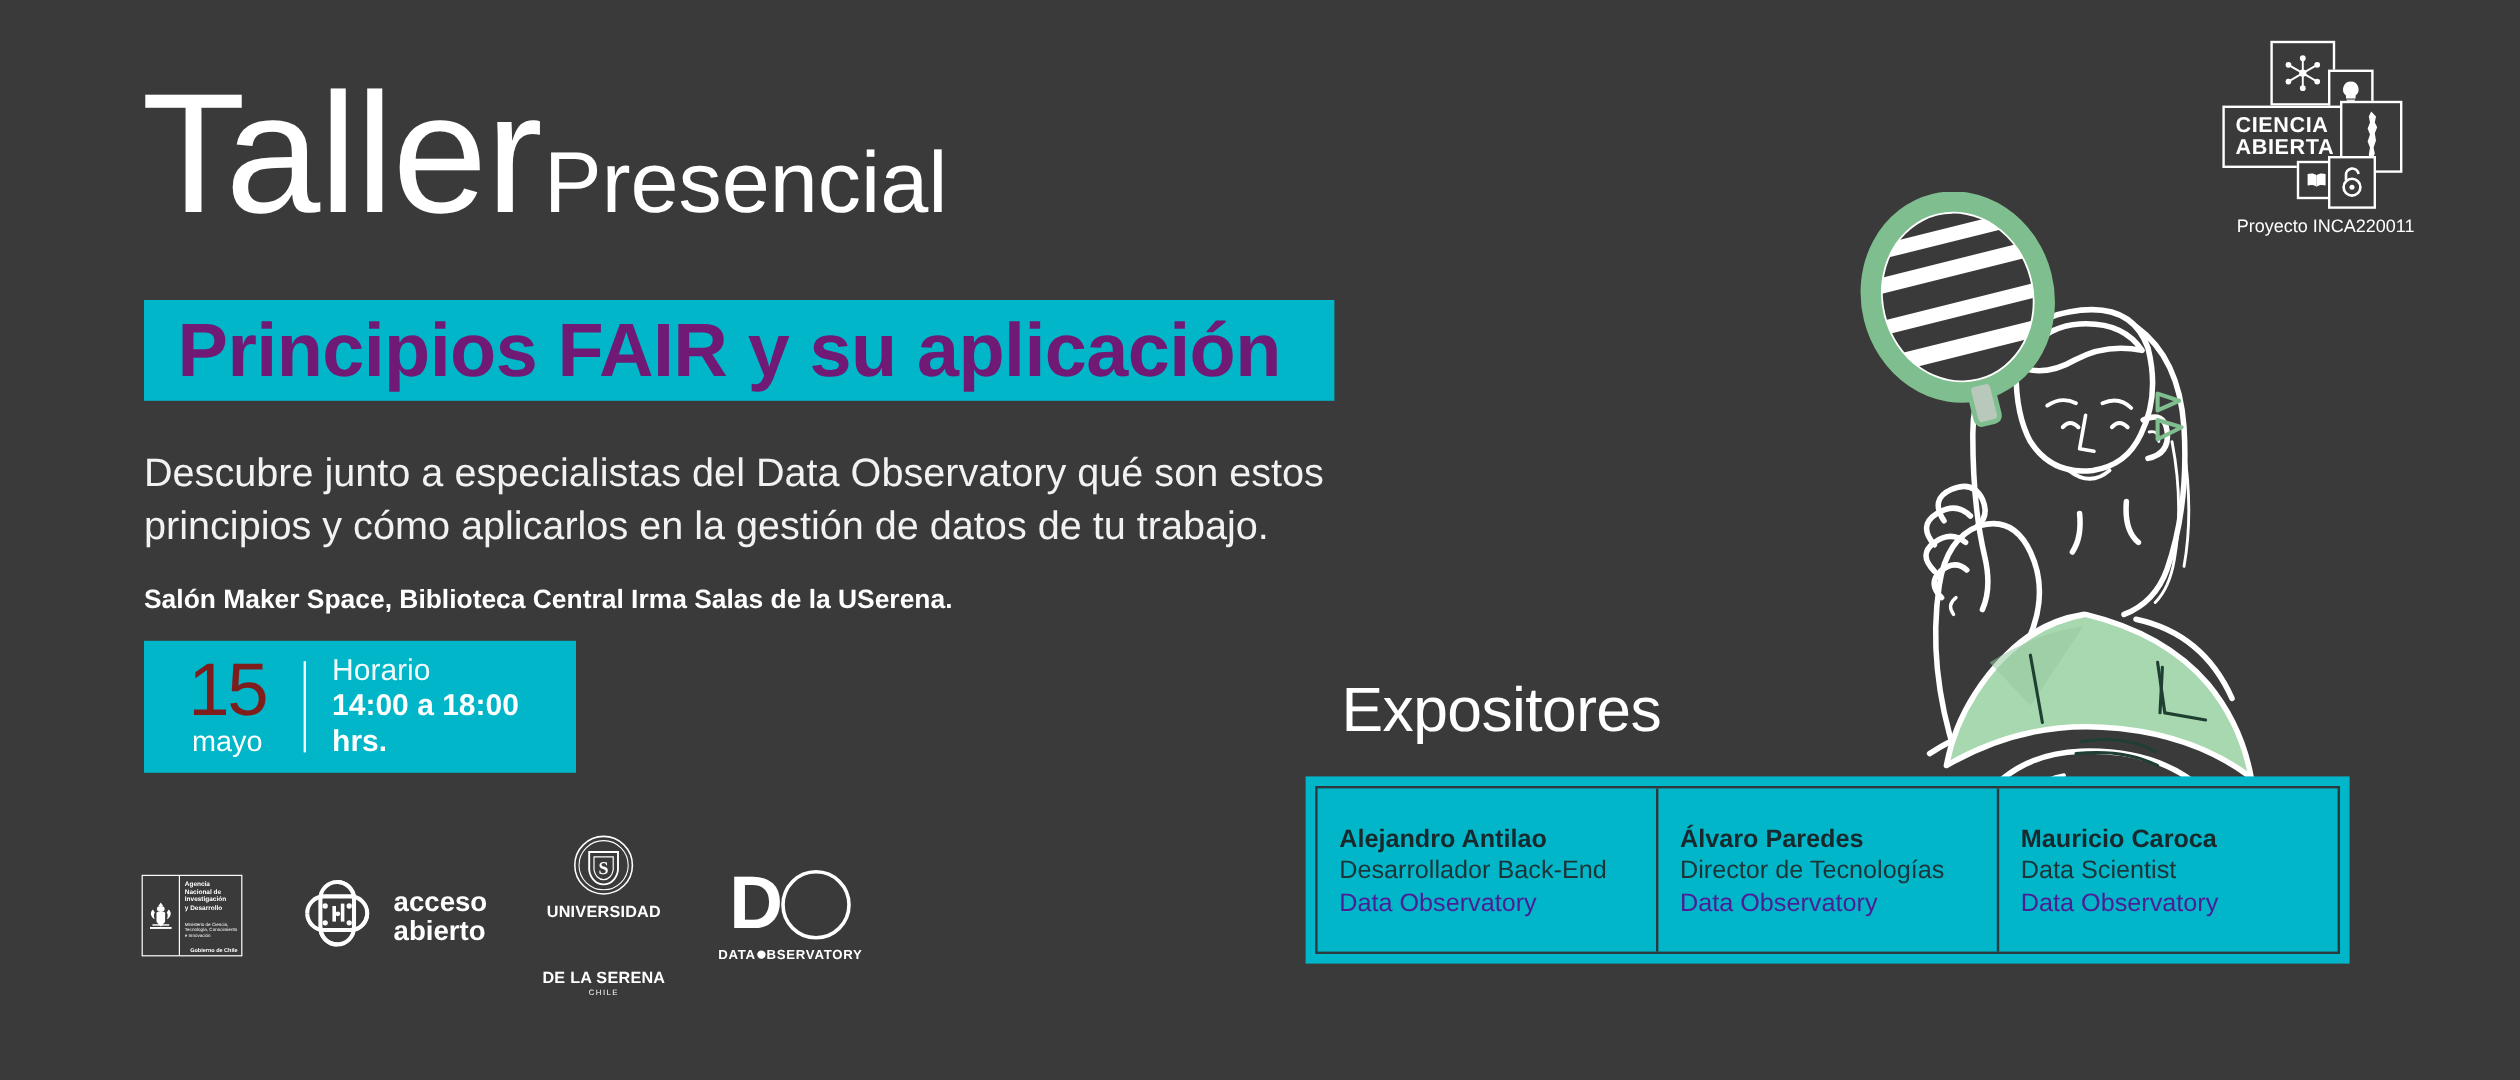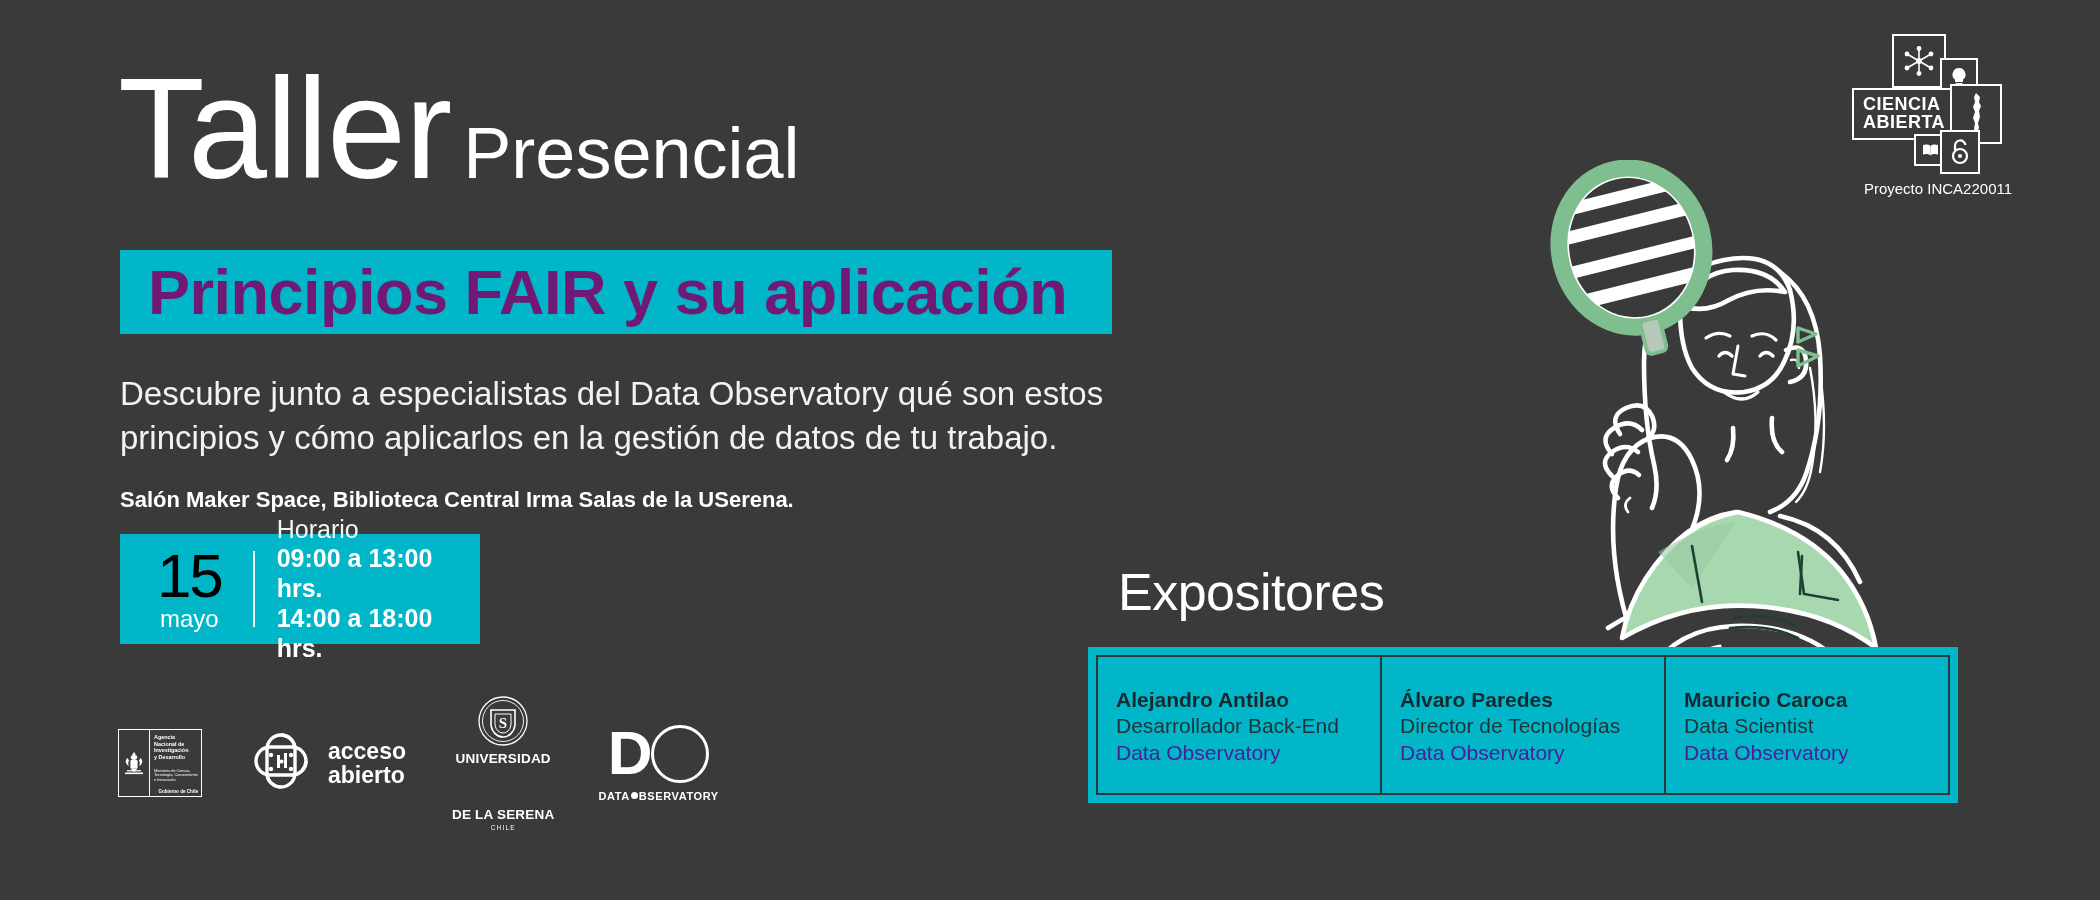--- a/index.html
+++ b/index.html
@@ -12,21 +12,21 @@
   #poster{position:absolute;inset:0;background:#3a3a3a;}
 
   
   .title-row{position:absolute;left:118px;top:58px;display:flex;align-items:baseline;}
   .title-main{
     font-size:142px;line-height:1;color:#ffffff;font-weight:300;
     letter-spacing:-1px;
   }
   .title-sub{
     font-size:72px;line-height:1;color:#ffffff;font-weight:300;
-    letter-spacing:0px;margin-left:12px;
+    letter-spacing:0px;margin-left:2px;
   }
 
   .headline-bar{
     position:absolute;left:120px;top:250px;width:992px;height:84px;
     background:#00b6c8;display:flex;align-items:center;
   }
   .headline-text{
     color:#701a75;font-size:63px;font-weight:700;letter-spacing:-0.5px;
     margin-left:28px;white-space:nowrap;text-align:center;
   }
@@ -42,21 +42,21 @@
   }
 
   .datebox{
     position:absolute;left:120px;top:534px;width:360px;height:110px;
     background:#00b6c8;display:flex;align-items:center;
   }
   .date-left{
     width:130px;display:flex;flex-direction:column;align-items:center;
     justify-content:center;padding-left:6px;
   }
-  .date-day{color:#000000;font-size:62px;line-height:0.92;font-weight:300;letter-spacing:-2px;}
+  .date-day{color:#7f1d1d;font-size:62px;line-height:0.92;font-weight:300;letter-spacing:-2px;}
   .date-month{color:#ffffff;font-size:24px;line-height:1;font-weight:300;margin-top:2px;}
   .date-div{width:2px;height:76px;background:#ffffff;opacity:.95;}
   .date-right{margin-left:22px;}
   .date-label{color:#ffffff;font-size:25px;font-weight:300;line-height:1.12;opacity:.95;}
   .date-time{color:#ffffff;font-size:25px;font-weight:700;line-height:1.2;}
 
   
   .logos{position:absolute;left:118px;top:718px;height:90px;display:flex;align-items:center;gap:0;}
   .logo{display:flex;align-items:center;justify-content:center;}
 
@@ -140,21 +140,20 @@
   <div class="venue">Salón Maker Space, Biblioteca Central Irma Salas de la USerena.</div>
 
   <div class="datebox">
     <div class="date-left">
       <div class="date-day">15</div>
       <div class="date-month">mayo</div>
     </div>
     <div class="date-div"></div>
     <div class="date-right">
       <div class="date-label">Horario</div>
-      <div class="date-time">09:00 a 13:00 hrs.</div>
       <div class="date-time">14:00 a 18:00 hrs.</div>
     </div>
   </div>
 
   <div class="logos">
 
     <div class="logo">
       <div class="anid">
         <div class="anid-crest">
           <svg width="24" height="26" viewBox="0 0 24 26" aria-hidden="true">

